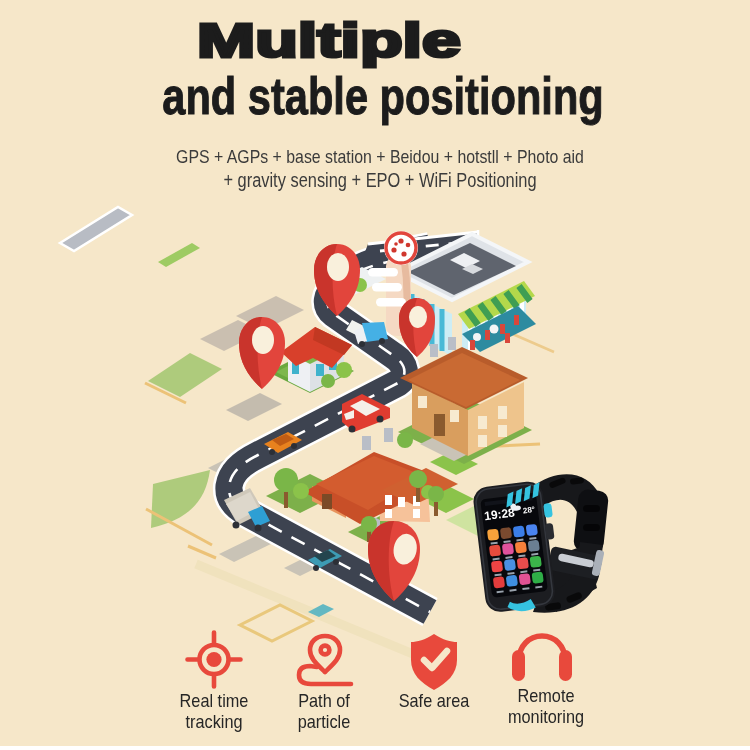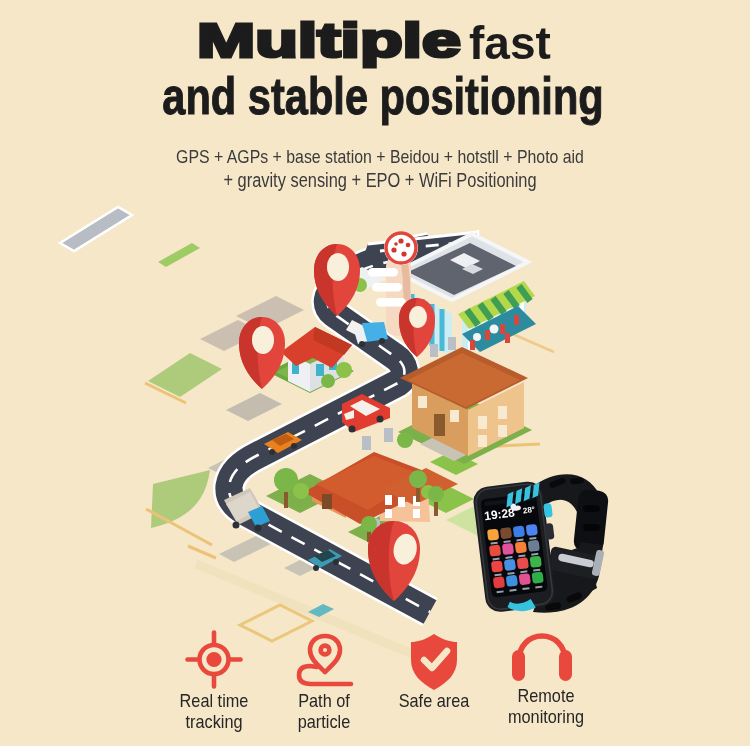--- a/index.html
+++ b/index.html
@@ -9,21 +9,20 @@
   .t2{position:absolute;top:66px;left:8px;width:750px;text-align:center;color:#1c1c1c;font-size:52px;font-weight:700;-webkit-text-stroke:1px #1c1c1c;white-space:nowrap;transform:scaleX(0.8);}
   .s1{position:absolute;top:146px;left:5px;width:750px;text-align:center;color:#3b3b3b;font-size:19px;font-weight:400;white-space:nowrap;transform:scaleX(0.835);}
   .s2{position:absolute;top:169px;left:5px;width:750px;text-align:center;color:#3b3b3b;font-size:20px;font-weight:400;white-space:nowrap;transform:scaleX(0.82);}
   .lbl{position:absolute;text-align:center;color:#262626;font-size:18.5px;line-height:21px;font-weight:400;transform:scaleX(0.88);}
 </style>
 </head>
 <body>
 <div id="page">
 
 <div class="tm">Multiple</div>
-    <div class="tf">fast</div>
 
 <div class="t2">and stable positioning</div>
 
 <div class="s1">GPS + AGPs + base station + Beidou + hotstll + Photo aid</div>
 
 <div class="s2">+ gravity sensing + EPO + WiFi Positioning</div>
 
 <svg width="750" height="750" viewBox="0 0 750 750" style="position:absolute;left:0;top:0">
 
 <g>

